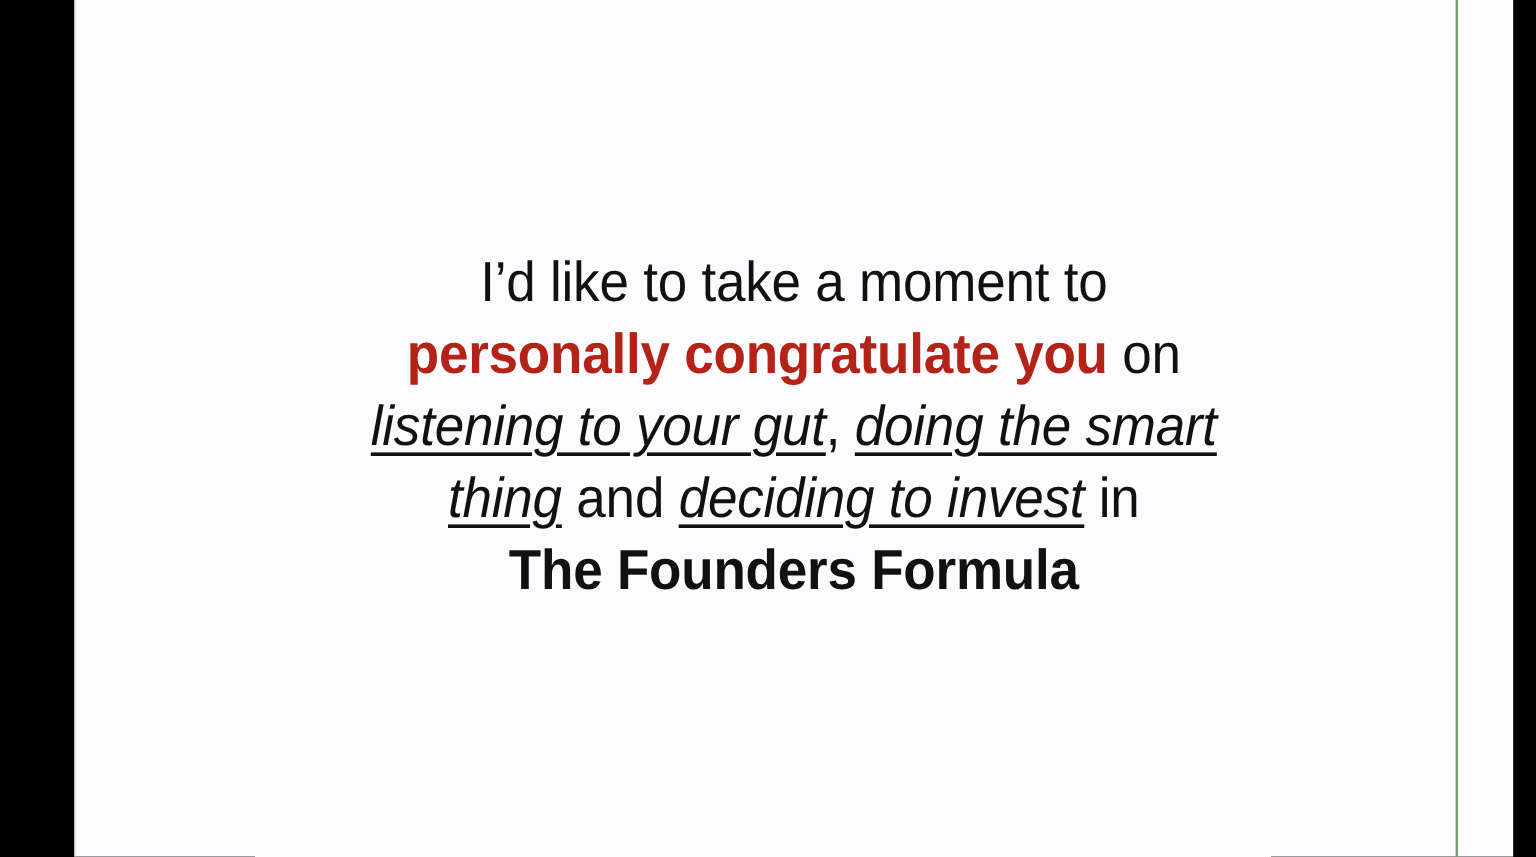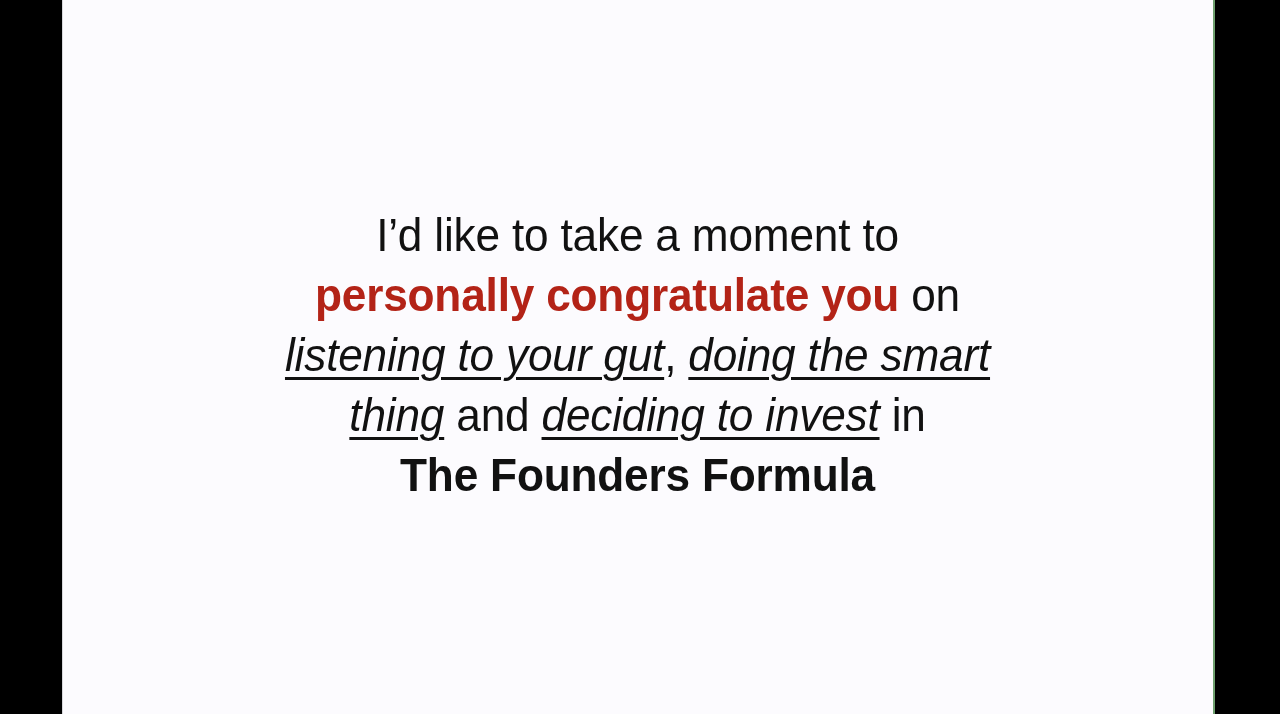--- a/index.html
+++ b/index.html
@@ -57,20 +57,21 @@
   }
 
   
   .slide-canvas {
     position: absolute;
     top: 0;
     left: 62px;
     width: 1151px;
     height: 714px;
     background: #fcfbfe;
+    padding-left: 48px;
   }
 
   .slide-body {
     position: absolute;
     top: 0;
     left: 0;
     right: 0;
     bottom: 0;
     display: flex;
     align-items: center;

